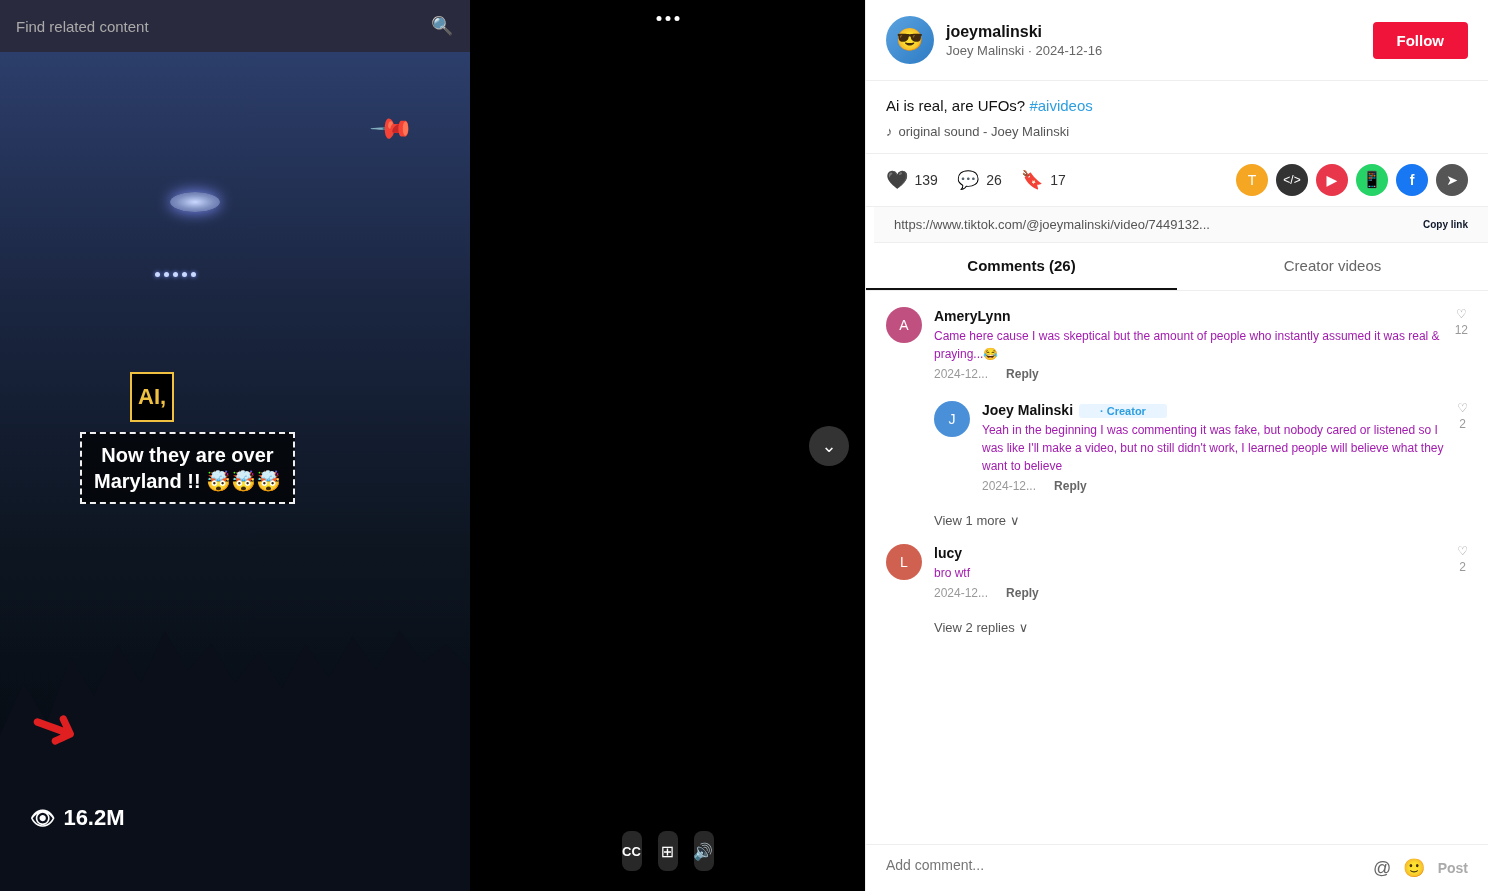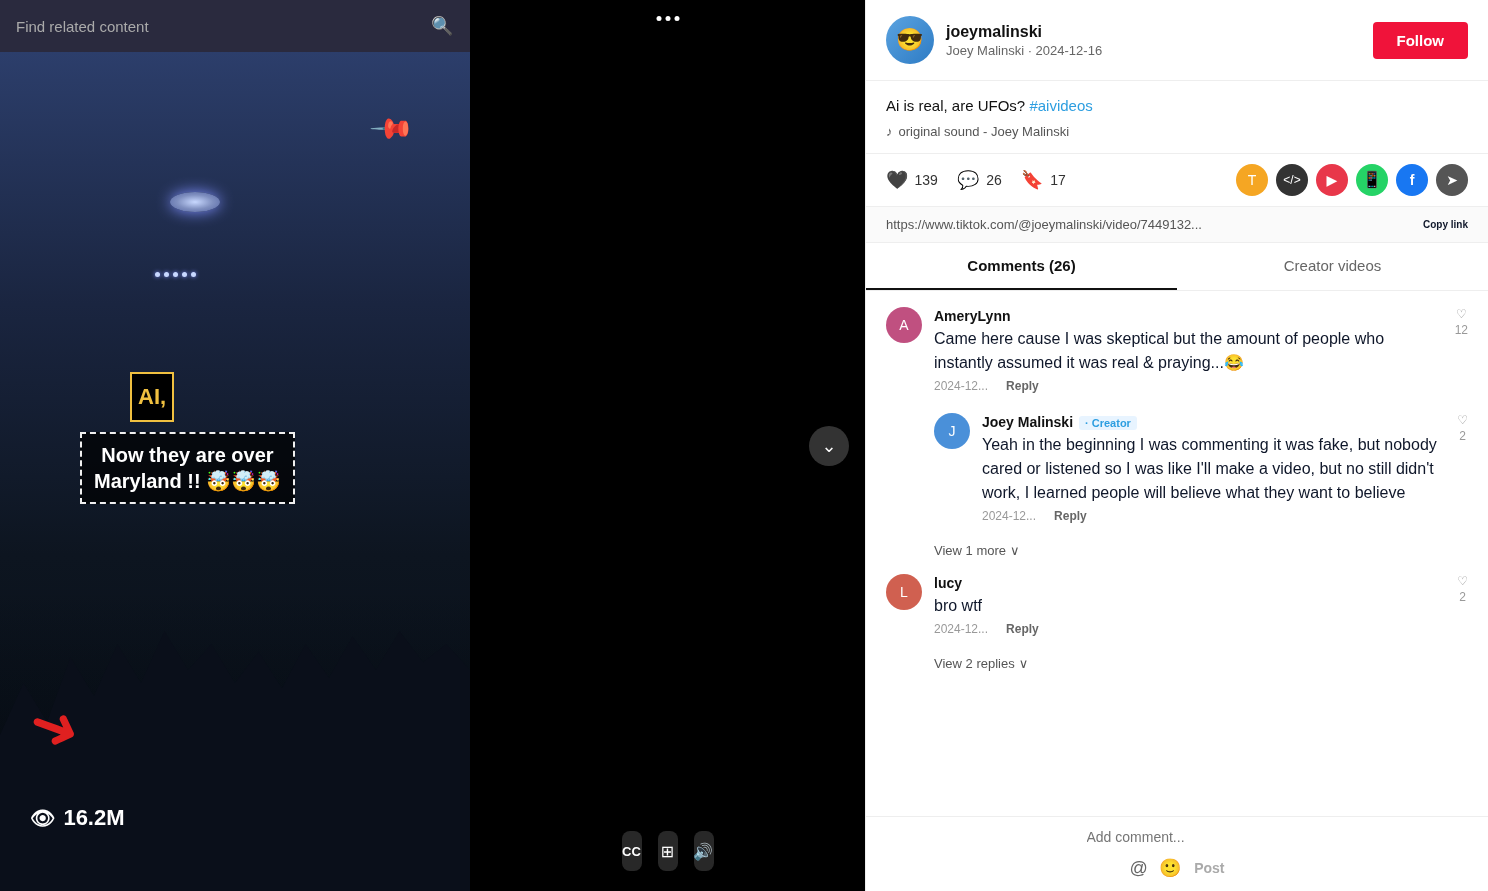--- a/index.html
+++ b/index.html
@@ -284,20 +284,21 @@
       color: white;
       cursor: pointer;
     }
     .link-bar {
       padding: 10px 20px;
       display: flex;
       align-items: center;
       gap: 10px;
       border-bottom: 1px solid #eee;
       background: #fafafa;
+      margin-left: 8px;
     }
     .link-text { font-size: 13px; color: #555; flex: 1; overflow: hidden; text-overflow: ellipsis; white-space: nowrap; }
     .copy-link-btn {
       background: none;
       border: none;
       color: #0f172a;
       font-weight: 600;
       font-size: 10px;
       cursor: pointer;
     }
@@ -344,25 +345,25 @@
       font-size: 14px;
       color: white;
     }
     .comment-body { flex: 1; }
     .comment-username { font-weight: 700; font-size: 14px; color: #111; }
     .comment-username .creator-badge {
       background: #e8f4ff;
       color: #2d9ee0;
       font-size: 11px;
       font-weight: 600;
-      padding: 1px 6px;
+      padding: 1px 21px;
       border-radius: 3px;
       margin-left: 6px;
     }
-    .comment-text { font-size: 16px; color: #0f172a; line-height: 1.5; margin-top: 2px; }
+    .comment-text { font-size: 12px; color: #a21caf; line-height: 1.5; margin-top: 2px; }
     .comment-meta { font-size: 12px; color: #999; margin-top: 4px; display: flex; align-items: center; gap: 18px; }
     .reply-link { cursor: pointer; color: #666; font-weight: 600; }
     .comment-like {
       display: flex;
       flex-direction: column;
       align-items: center;
       gap: 2px;
       color: #999;
       font-size: 12px;
       cursor: pointer;
@@ -377,24 +378,23 @@
       cursor: pointer;
       margin-bottom: 16px;
       display: flex;
       align-items: center;
       gap: 4px;
     }
     .add-comment-bar {
       border-top: 1px solid #eee;
       padding: 12px 20px;
       display: flex;
-      align-items: center;
+      align-items: flex-start;
       gap: 12px;
       background: #fff;
-      flex-direction: column;
     }
     .comment-input {
       flex: 1;
       border: none;
       outline: none;
       font-size: 14px;
       color: #333;
     }
     .comment-actions { display: flex; gap: 12px; align-items: center; }
     .post-btn { background: none; border: none; color: #aaa; font-size: 14px; font-weight: 600; cursor: pointer; }

